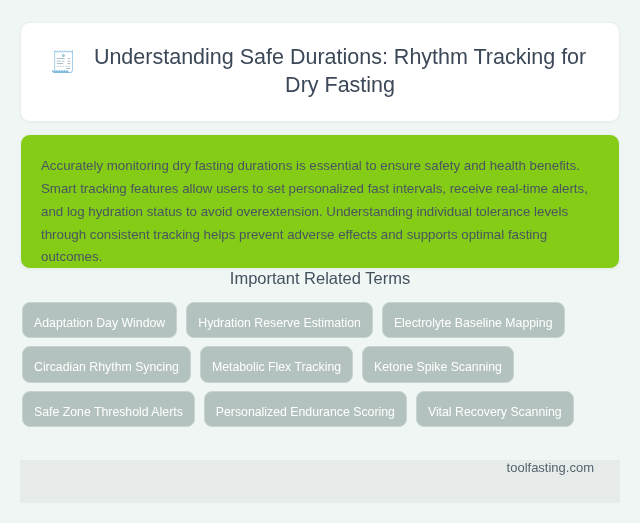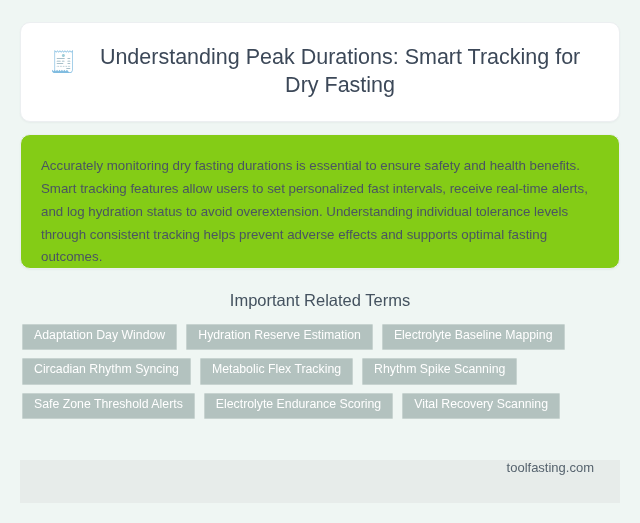--- a/index.html
+++ b/index.html
@@ -72,46 +72,45 @@
   }
 
   .body-text {
     font-size: 13.3px;
     line-height: 1.72;
     color: #4a5561;
   }
 
   
   .terms-section {
-    margin-top: 22px;
   }
 
   .terms-heading {
     font-size: 16.5px;
     font-weight: normal;
     color: #44525f;
     text-align: center;
     margin-bottom: 14px;
   }
 
   .tag-list {
     display: flex;
     flex-wrap: wrap;
     gap: 8px 9px;
     padding: 0 2px;
   }
 
   .tag {
     background: #b3c2bf;
     border: 1px solid #c7d3d0;
-    border-radius: 1px;
+    border-radius: 8px;
     color: #ffffff;
     font-size: 12.3px;
     line-height: 1;
-    padding: 4px 11px 8px 11px;
+    padding: 14px 11px 8px 11px;
     white-space: nowrap;
   }
 
   
   .footer {
     position: absolute;
     left: 20px;
     right: 20px;
     top: 460px;
     height: 43px;
@@ -128,39 +127,39 @@
   }
 </style>
 </head>
 <body>
 
 <div class="page">
 
   <div class="header-card">
     <div class="header-inner">
       <span class="title-icon">🧾</span>
-      <h1 class="page-title">Understanding Peak Durations: Smart Tracking for Dry Fasting</h1>
+      <h1 class="page-title">Understanding Safe Durations: Rhythm Tracking for Dry Fasting</h1>
     </div>
   </div>
 
   <div class="body-card">
     <p class="body-text">Accurately monitoring dry fasting durations is essential to ensure safety and health benefits. Smart tracking features allow users to set personalized fast intervals, receive real-time alerts, and log hydration status to avoid overextension. Understanding individual tolerance levels through consistent tracking helps prevent adverse effects and supports optimal fasting outcomes.</p>
   </div>
 
   <div class="terms-section">
     <h2 class="terms-heading">Important Related Terms</h2>
     <div class="tag-list">
       <span class="tag">Adaptation Day Window</span>
       <span class="tag">Hydration Reserve Estimation</span>
       <span class="tag">Electrolyte Baseline Mapping</span>
       <span class="tag">Circadian Rhythm Syncing</span>
       <span class="tag">Metabolic Flex Tracking</span>
-      <span class="tag">Rhythm Spike Scanning</span>
+      <span class="tag">Ketone Spike Scanning</span>
       <span class="tag">Safe Zone Threshold Alerts</span>
-      <span class="tag">Electrolyte Endurance Scoring</span>
+      <span class="tag">Personalized Endurance Scoring</span>
       <span class="tag">Vital Recovery Scanning</span>
     </div>
   </div>
 
   <div class="footer">
     <span class="footer-text">toolfasting.com</span>
   </div>
 
 </div>
 

